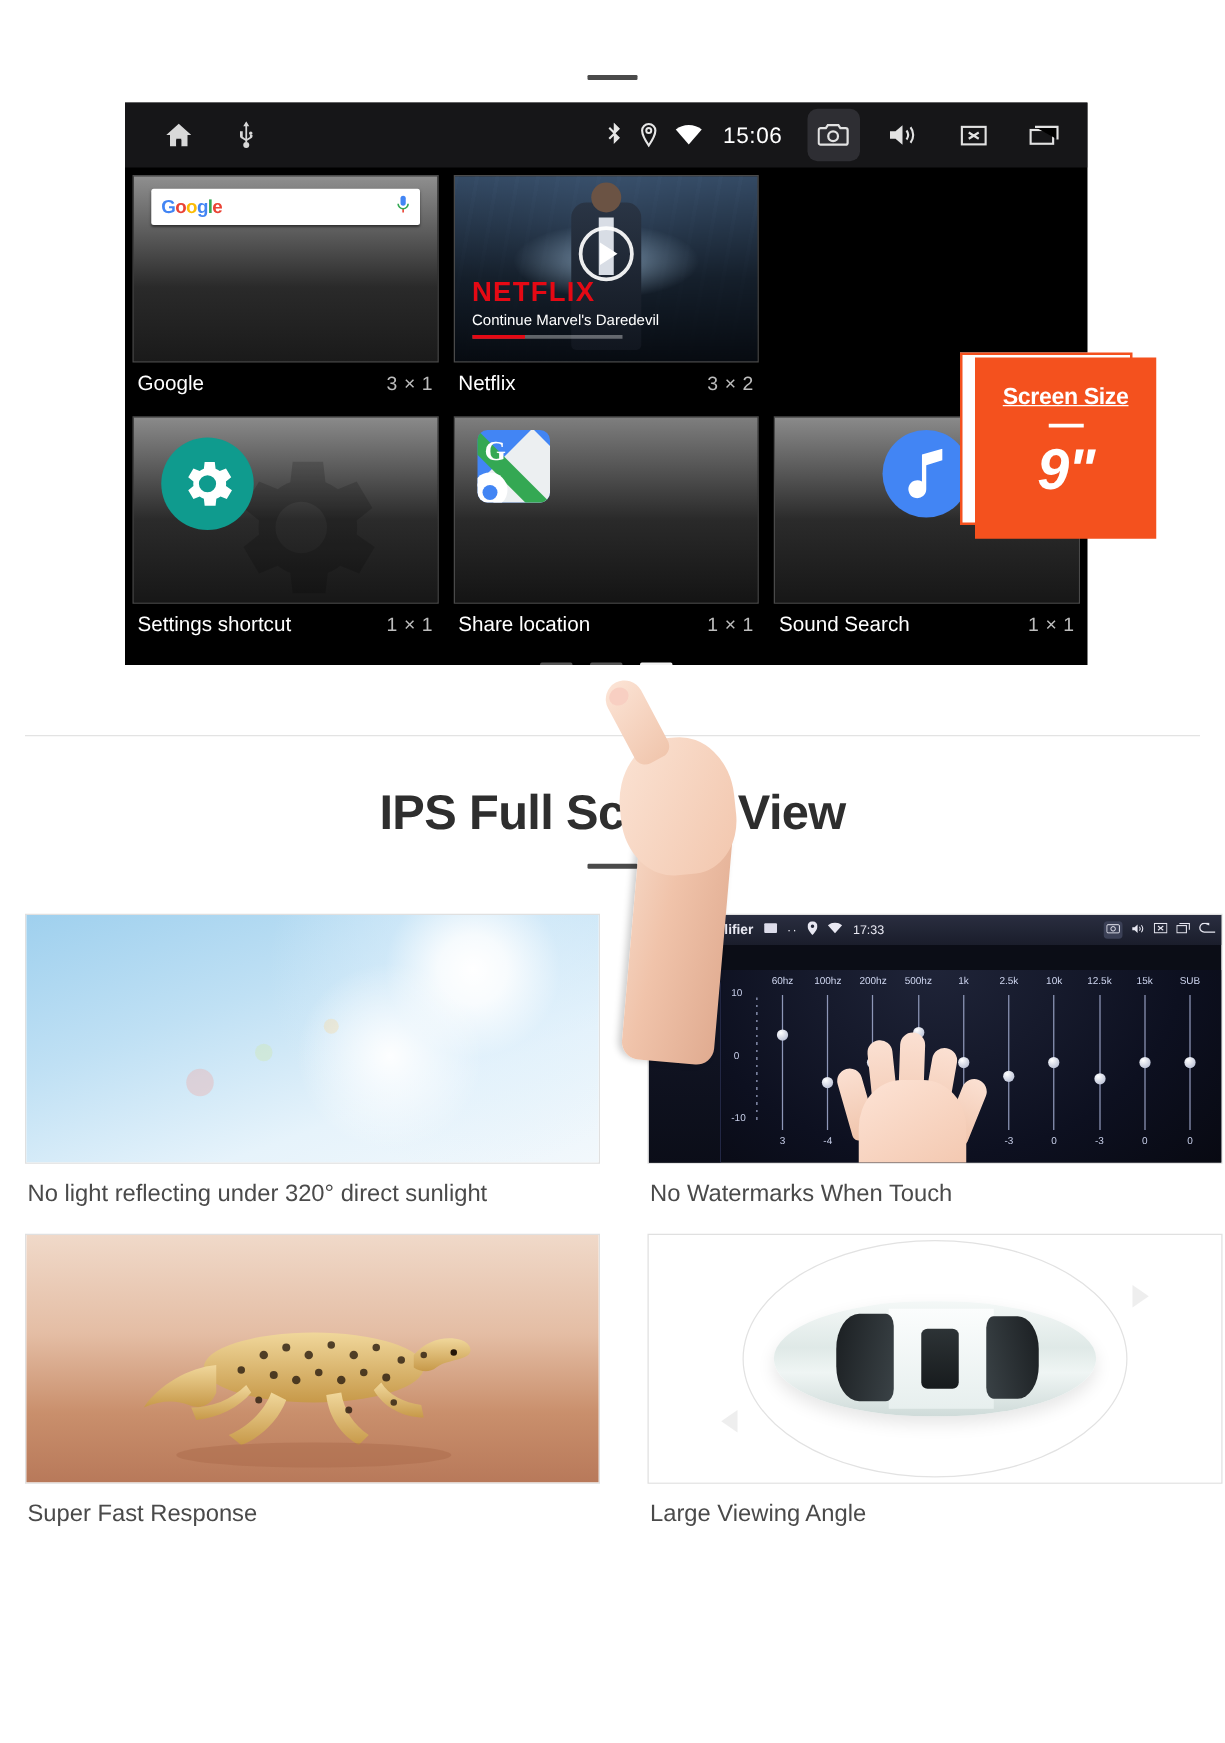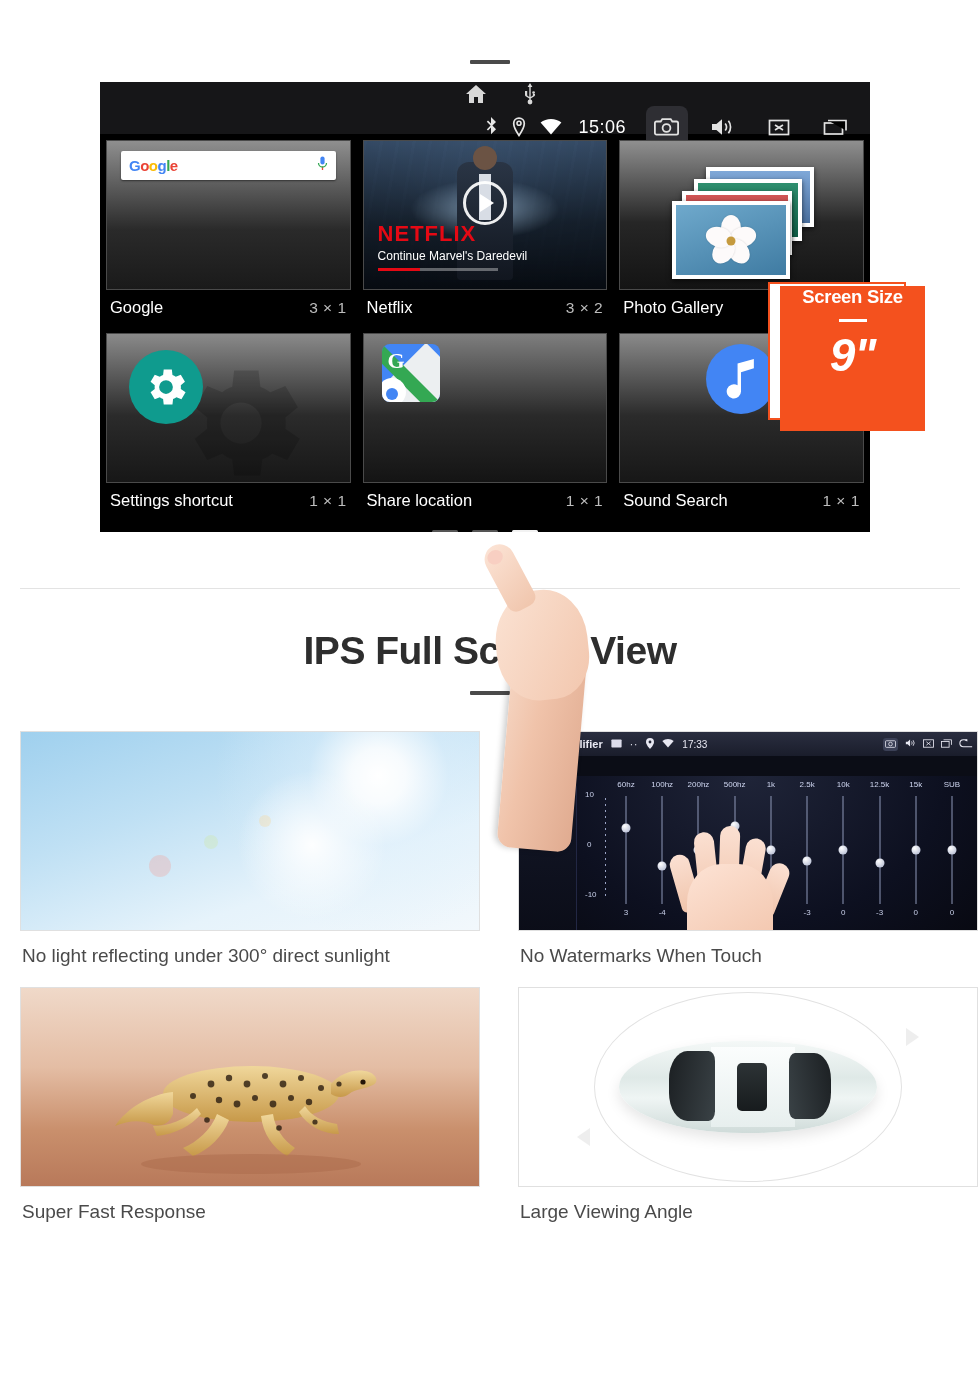--- a/index.html
+++ b/index.html
@@ -35,21 +35,21 @@
 
   
   .device-wrap { position: relative; width: 980px; height: 500px; margin-top: 18px; }
   .device {
     position: absolute; left: 100px; top: 0;
     width: 770px; height: 450px;
     background: #000; overflow: hidden;
   }
   .statusbar {
     position: relative; height: 52px; background: #161618;
-    display: flex; align-items: center; color: #e6e6e6; flex-direction: column;
+    display: flex; align-items: center; color: #e6e6e6;
   }
   .sb-left { display: flex; align-items: center; gap: 34px; padding-left: 30px; }
   .sb-right { margin-left: auto; display: flex; align-items: center; gap: 14px; padding-right: 14px; }
   .sb-icon { display: inline-flex; align-items: center; justify-content: center; }
   .sb-time { font-size: 18px; letter-spacing: .5px; color: #fff; margin: 0 6px 0 2px; }
   .sb-btn { width: 42px; height: 42px; display: flex; align-items: center; justify-content: center; border-radius: 8px; }
   .sb-btn.active { background: #2e2e33; }
 
   .widget-grid { position: relative; width: 770px; }
   .wrow { display: flex; }
@@ -167,21 +167,21 @@
 
   
   .badge-outline {
     position:absolute; left:768px; top:200px; width:138px; height:138px;
     border:2px solid #F4511E; background:#fff; z-index:8;
   }
   .badge {
     position:absolute; left:780px; top:204px; width:145px; height:145px;
     background:#F4511E; color:#fff; z-index:9; text-align:center;
   }
-  .badge-title { font-size:18.5px; font-weight:bold; letter-spacing:-0.3px; }
+  .badge-title { font-size:18.5px; font-weight:bold; padding-top:20px; letter-spacing:-0.3px;text-decoration:underline; }
   .badge-rule { width:28px; height:3px; background:#fff; margin:11px auto 0; }
   .badge-val { font-size:46px; font-weight:bold; font-style:italic; margin-top:6px; letter-spacing:-1px; }
 
   .divider { width:940px; height:1px; background:#e3e3e3; margin:6px auto 0; }
 
   
   .sec2-title { margin-top:40px; }
   .cards { width:940px; margin:36px auto 0; display:grid;
     grid-template-columns: 1fr 1fr; column-gap:38px; row-gap:14px; }
   .card { }
@@ -367,43 +367,20 @@
               <div class="nfx-sub">Continue Marvel's Daredevil</div>
               <div class="nfx-prog-bg"></div>
               <div class="nfx-prog"></div>
             </div>
             <div class="wlabel">
               <span>Netflix</span>
               <span class="wsize">3 × 2</span>
             </div>
           </div>
 
-          <div class="wcell">
-            <div class="wthumb">
-              <div class="pg">
-                <div class="ph ph1"></div>
-                <div class="ph ph2"></div>
-                <div class="ph ph3"></div>
-                <div class="ph ph4">
-                  <div class="flower">
-                    <div class="petal" style="transform:translate(-50%,-100%) rotate(0deg)"></div>
-                    <div class="petal" style="transform:translate(-50%,-100%) rotate(72deg)"></div>
-                    <div class="petal" style="transform:translate(-50%,-100%) rotate(144deg)"></div>
-                    <div class="petal" style="transform:translate(-50%,-100%) rotate(216deg)"></div>
-                    <div class="petal" style="transform:translate(-50%,-100%) rotate(288deg)"></div>
-                    <div class="fcore"></div>
-                  </div>
-                </div>
-              </div>
-            </div>
-            <div class="wlabel">
-              <span>Photo Gallery</span>
-              <span class="wsize">2 × 2</span>
-            </div>
-          </div>
         </div>
 
         <div class="wrow">
 
           <div class="wcell">
             <div class="wthumb">
               <div class="set-bg"></div>
               <div class="gear-ghost">
                 <svg width="150" height="150" viewBox="0 0 24 24">
                     <path fill="#000" d="M19.1 12.9a7.5 7.5 0 0 0 0-1.8l2-1.6-2-3.4-2.4 1a7 7 0 0 0-1.6-.9l-.3-2.6H10.9l-.3 2.6c-.6.2-1.1.5-1.6.9l-2.4-1-2 3.4 2 1.6a7.5 7.5 0 0 0 0 1.8l-2 1.6 2 3.4 2.4-1c.5.4 1 .7 1.6.9l.3 2.6h4.2l.3-2.6c.6-.2 1.1-.5 1.6-.9l2.4 1 2-3.4zM12 15.3A3.3 3.3 0 1 1 15.3 12 3.3 3.3 0 0 1 12 15.3z"></path>
@@ -489,21 +466,21 @@
   <div class="cards">
 
     <div class="card">
       <div class="card-img">
         <div class="sky"></div>
         <div class="sun-ray"></div>
         <div class="flare" style="left:28%; top:62%; background:#f2a6a0;"></div>
         <div class="flare" style="left:40%; top:52%; background:#cfe7a6; width:14px; height:14px;"></div>
         <div class="flare" style="left:52%; top:42%; background:#f6d79a; width:12px; height:12px;"></div>
       </div>
-      <div class="card-cap">No light reflecting under 300° direct sunlight</div>
+      <div class="card-cap">No light reflecting under 320° direct sunlight</div>
     </div>
 
     <div class="card">
       <div class="card-img">
         <div class="amp">
           <div class="amp-bar">
             <span>
               <svg width="12" height="11" viewBox="0 0 24 24">
                   <path fill="#e8e8f2" d="M12 3 2 12h3v9h5v-6h4v6h5v-9h3z"></path>
                 </svg>

